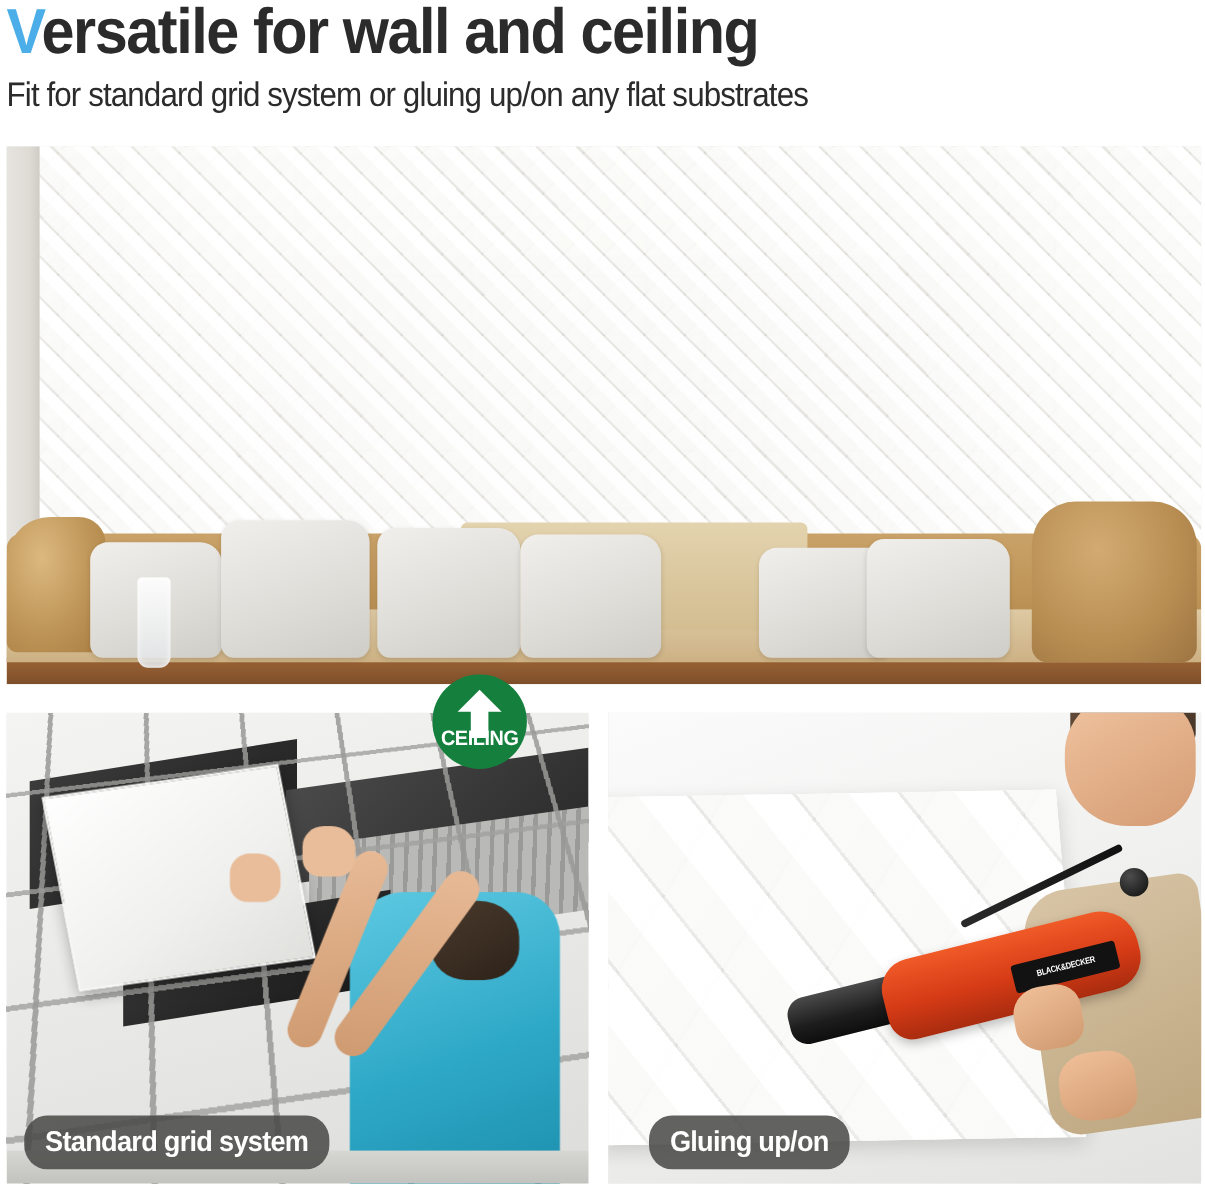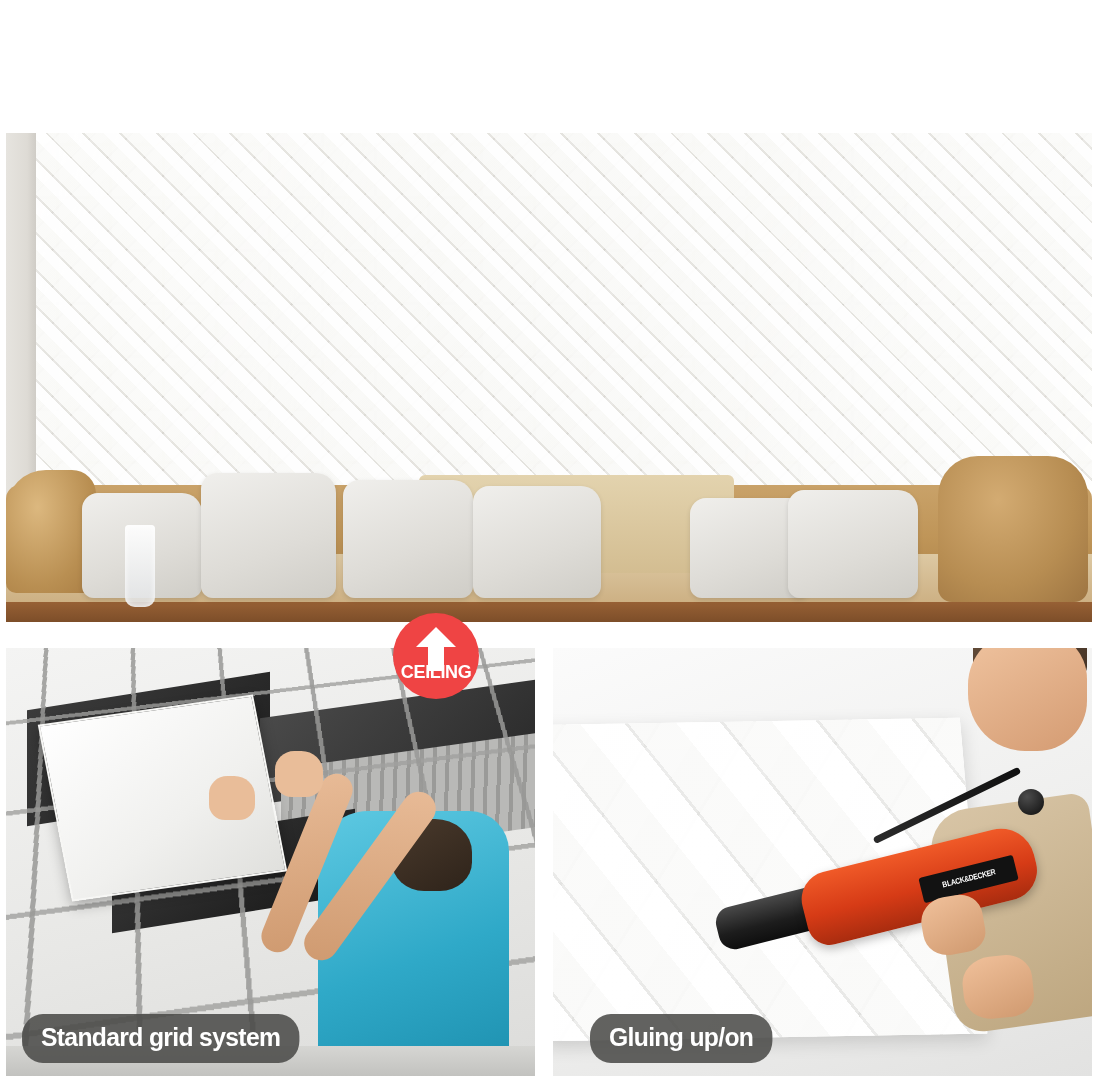--- a/index.html
+++ b/index.html
@@ -250,21 +250,21 @@
   .glue-hand {
     position:absolute; background:linear-gradient(160deg,#f0c09a,#d09a70);
     border-radius:42% 38% 34% 40%;
   }
   .gh-1 { right:20%; top:58%; width:62px; height:58px; transform:rotate(-10deg); }
   .gh-2 { right:11%; top:72%; width:70px; height:62px; transform:rotate(-6deg); }
 
   
   .badge {
     position:absolute; border-radius:50%;
-    background:#ef4444;
+    background:#15803d;
     display:flex; flex-direction:column;
     align-items:center; justify-content:flex-start;
     z-index:20;
   }
   #badge-ceiling { left:393px; top:613px; width:86px; height:86px; }
   #badge-wall    { left:606px; top:613px; width:86px; height:86px; }
   .badge-label {
     position:absolute; bottom:16px;
     color:#ffffff; font-size:19px; font-weight:700;
     letter-spacing:-.4px; white-space:nowrap;
@@ -285,20 +285,24 @@
     transform:scaleX(.95); transform-origin:left center;
   }
   #caption-left  { left:22px;  top:1014px; }
   #caption-right { left:590px; top:1014px; }
 </style>
 </head>
 <body>
 
 <div id="page">
 
+  <div class="header">
+    <div class="headline"><span class="hl-v">V</span><span>ersatile for wall and ceiling</span></div>
+    <div class="subhead">Fit for standard grid system or gluing up/on any flat substrates</div>
+  </div>
 
   <div class="photo" id="hero">
     <div class="hero-wall">
       <div class="facets"></div>
     </div>
     <div class="hero-leftwall"></div>
     <div class="hero-floor"></div>
 
     <div class="sofa-back"></div>
     <div class="sofa-seat"></div>

